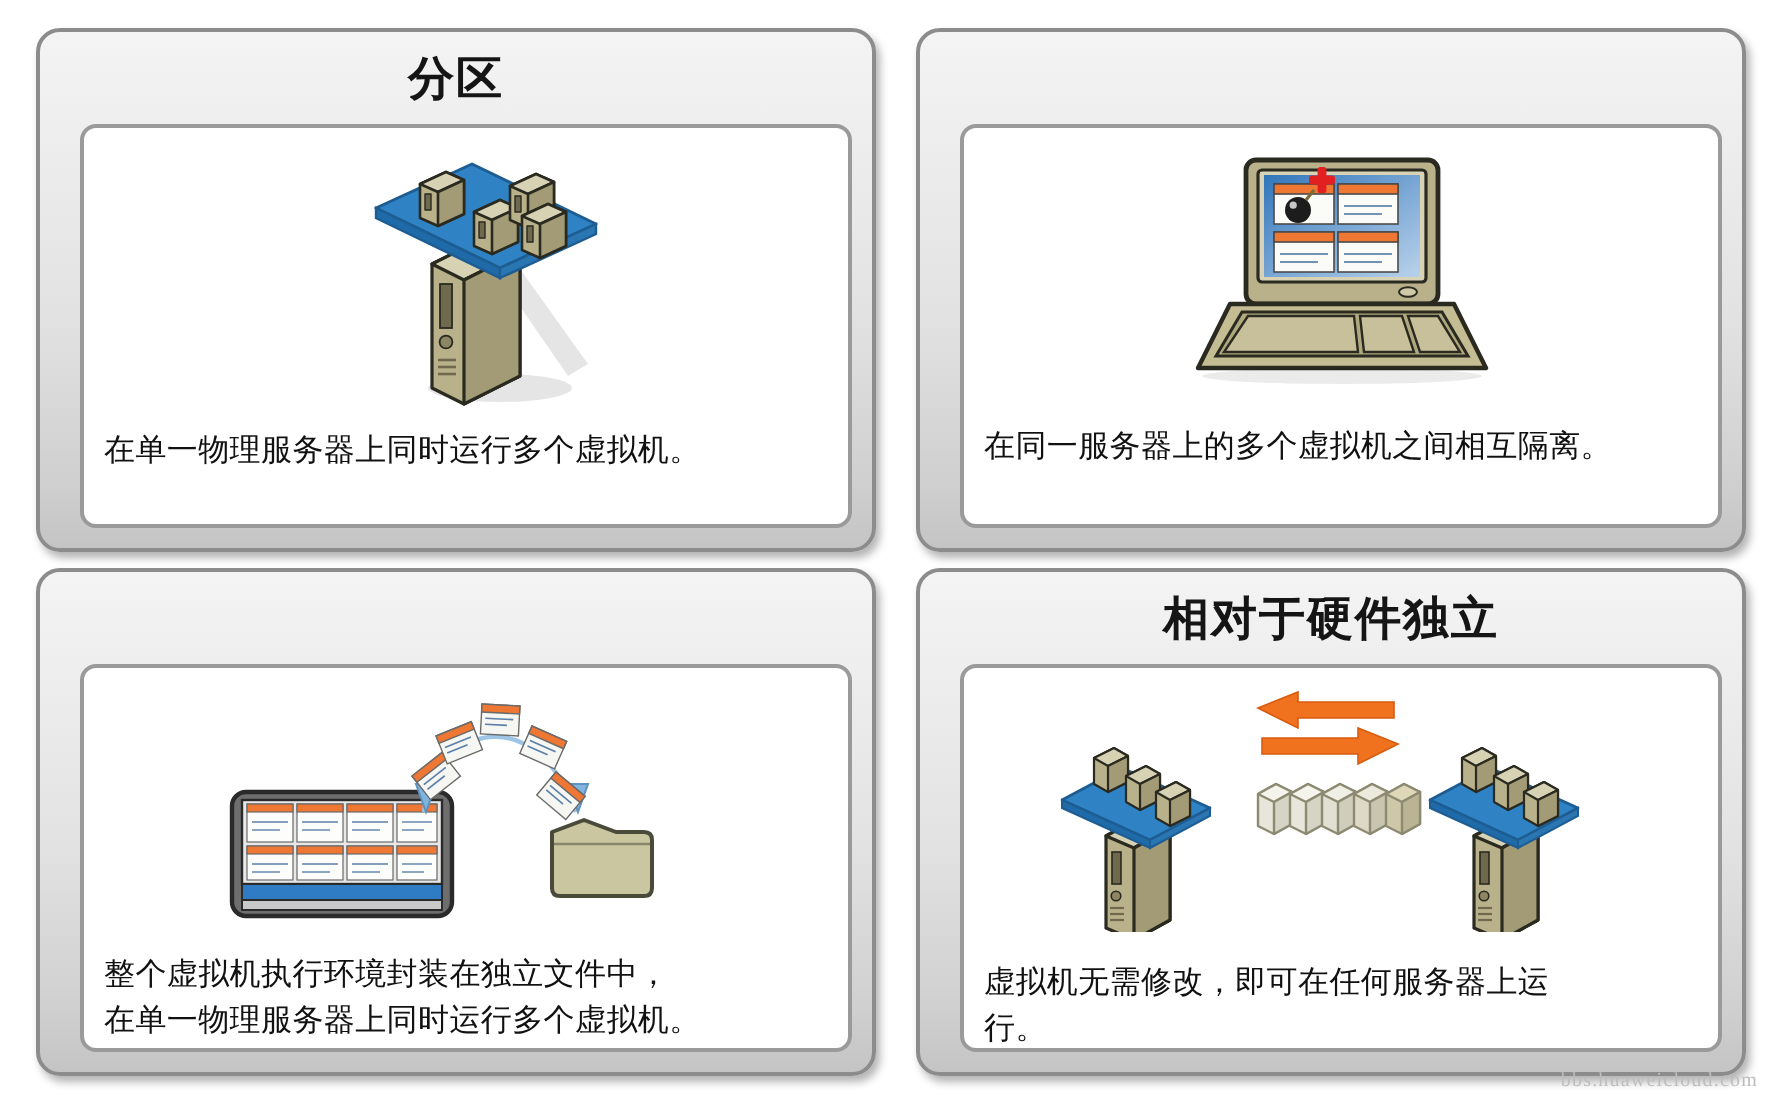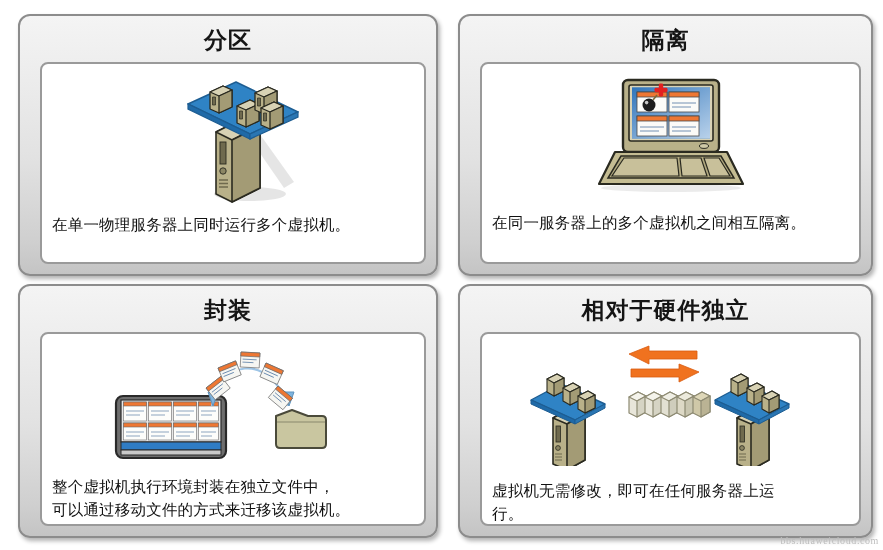--- a/index.html
+++ b/index.html
@@ -183,21 +183,20 @@
               <rect x="2.5" y="17" width="3" height="8" fill="#6f6a4e" stroke-width="0.7"></rect>
             </g>
           </g>
         </svg>
       </div>
       <div class="caption">在单一物理服务器上同时运行多个虚拟机。</div>
     </div>
   </div>
 
   <div class="panel" id="panel-isolation">
-    <div class="panel-title">隔离</div>
     <div class="panel-body">
       <div class="art">
         <svg width="160" height="132" viewBox="0 0 160 132">
 
           <rect x="32" y="8" width="96" height="72" rx="5" fill="#b9b189" stroke="#2a2a20" stroke-width="2.4"></rect>
           <rect x="38" y="13" width="84" height="56" rx="2" fill="#d9d3b6" stroke="#2a2a20" stroke-width="1.6"></rect>
 
           <rect x="41" y="15.5" width="78" height="51" fill="#3a7fc1"></rect>
           <rect x="41" y="15.5" width="78" height="51" fill="url(#deskgrad)"></rect>
           <defs>
@@ -249,21 +248,20 @@
           <ellipse cx="113" cy="74" rx="4.5" ry="2.4" fill="#cfc9a7" stroke="#2a2a20" stroke-width="1"></ellipse>
 
           <ellipse cx="80" cy="116" rx="70" ry="4" fill="#000" opacity="0.08"></ellipse>
         </svg>
       </div>
       <div class="caption">在同一服务器上的多个虚拟机之间相互隔离。</div>
     </div>
   </div>
 
   <div class="panel" id="panel-encapsulation">
-    <div class="panel-title">封装</div>
     <div class="panel-body">
       <div class="art">
         <svg width="250" height="124" viewBox="0 0 250 124">
 
           <g>
             <rect x="8" y="52" width="110" height="62" rx="7" fill="#6e6e6e" stroke="#2a2a2a" stroke-width="2.2"></rect>
             <rect x="13" y="56" width="100" height="42" fill="#e8e8e8" stroke="#2a2a2a" stroke-width="1.2"></rect>
 
             <g stroke="#6a6a6a" stroke-width="0.6">
               <g>
@@ -347,21 +345,21 @@
             </g>
           </g>
 
           <g>
             <path d="M168,72 L184,66 L200,72 L214,72 Q218,72 218,76 L218,100 Q218,104 214,104 L172,104 Q168,104 168,100 Z" fill="#c9c6a0" stroke="#4a4a3a" stroke-width="2" stroke-linejoin="round"></path>
             <path d="M168,78 L218,78" stroke="#4a4a3a" stroke-width="1.2" opacity="0.5"></path>
           </g>
         </svg>
       </div>
       <div class="caption">整个虚拟机执行环境封装在独立文件中，
-可以通过移动文件的方式来迁移该虚拟机。</div>
+在单一物理服务器上同时运行多个虚拟机。</div>
     </div>
   </div>
 
   <div class="panel" id="panel-independence">
     <div class="panel-title">相对于硬件独立</div>
     <div class="panel-body">
       <div class="art">
         <svg width="300" height="122" viewBox="0 0 300 122">
 
           <g transform="translate(4,16)">

